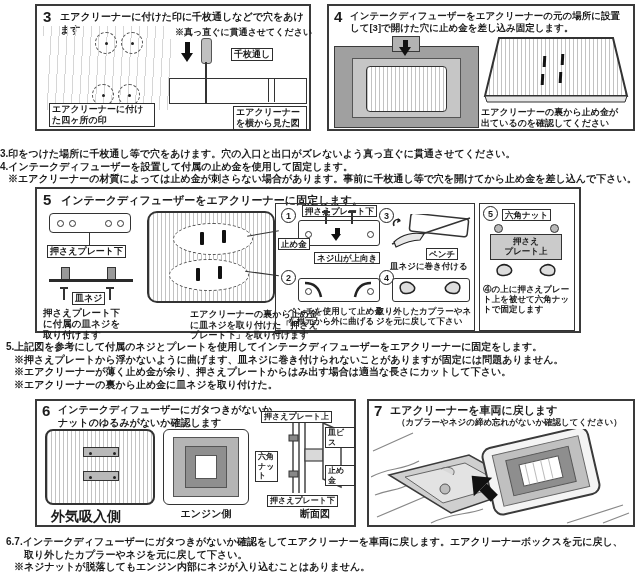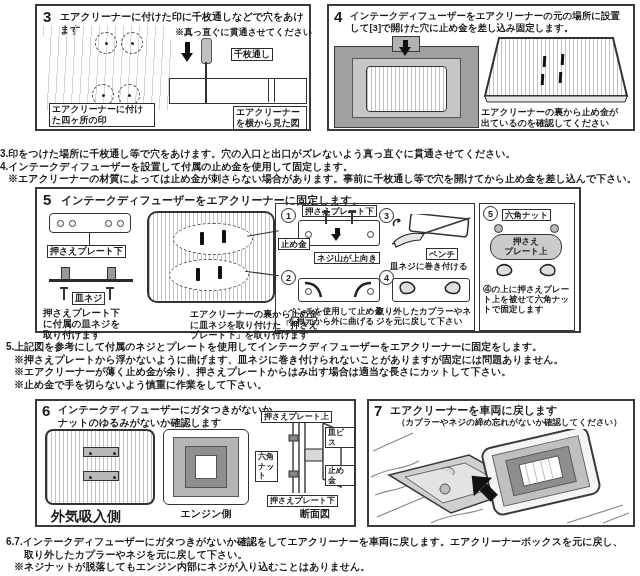--- a/index.html
+++ b/index.html
@@ -191,36 +191,36 @@
         </svg>
       </div>
       <div class="caption" style="left:100px;top:102px;width:96px;font-size:8.5px;">取り外したカプラーやネジを元に戻して下さい</div>
     </div>
 
     <div class="abs" style="left:442px;top:14px;width:96px;height:128px;border:1.5px solid #333;box-sizing:border-box;">
       <div class="circ" style="left:3px;top:2px;">5</div>
       <div class="box-label" style="left:22px;top:5px;font-size:8.5px;">六角ナット</div>
       <div class="abs" style="left:14px;top:20px;width:7px;height:7px;border:1.3px solid #333;border-radius:50%;background:#bbb;"></div>
       <div class="abs" style="left:70px;top:20px;width:7px;height:7px;border:1.3px solid #333;border-radius:50%;background:#bbb;"></div>
-      <div class="abs preline" style="left:10px;top:30px;width:72px;height:26px;background:#cbcbcb;border:1.5px solid #333;border-radius:12px;box-sizing:border-box;
+      <div class="abs preline" style="left:10px;top:30px;width:72px;height:26px;background:#cbcbcb;border:1.5px solid #333;border-radius:0;box-sizing:border-box;
                   font-size:8.5px;font-weight:bold;text-align:center;line-height:1.2;padding-top:1px;">押さえ
 プレート上</div>
       <svg class="abs" style="left:10px;top:58px;" width="72" height="18" viewBox="0 0 72 18">
         <path d="M8,12 C4,4 14,0 20,5 C25,10 18,15 10,13 Z" fill="#ddd" stroke="#222" stroke-width="1.5"></path>
         <path d="M64,12 C68,4 58,0 52,5 C47,10 54,15 62,13 Z" fill="#ddd" stroke="#222" stroke-width="1.5"></path>
       </svg>
       <div class="caption" style="left:3px;top:80px;width:90px;font-size:8.5px;">④の上に押さえプレート上を被せて六角ナットで固定します</div>
     </div>
   </div>
 
   <div class="abs" style="left:6px;top:341px;width:632px;">
     <div class="note-line">5.上記図を参考にして付属のネジとプレートを使用してインテークディフューザーをエアクリーナーに固定をします。</div>
     <div class="note-line" style="padding-left:8px;">※押さえプレートから浮かないように曲げます、皿ネジに巻き付けられないことがありますが固定には問題ありません。</div>
     <div class="note-line" style="padding-left:8px;">※エアクリーナーが薄く止め金が余り、押さえプレートからはみ出す場合は適当な長さにカットして下さい。</div>
-    <div class="note-line" style="padding-left:8px;">※止め金で手を切らないよう慎重に作業をして下さい。</div>
+    <div class="note-line" style="padding-left:8px;">※エアクリーナーの裏から止め金に皿ネジを取り付けた。</div>
   </div>
 
   <div class="panel" style="left:35px;top:399px;width:321px;height:128px;">
     <div class="pnum" style="left:5px;top:2px;">6</div>
     <div class="ptitle preline" style="left:21px;top:3px;width:290px;font-size:10px;">インテークディフューザーにガタつきがないか、
 ナットのゆるみがないか確認します</div>
 
     <div class="abs stripes" style="left:8px;top:28px;width:110px;height:76px;background-color:#fff;border:2px solid #333;border-radius:8px;box-sizing:border-box;">
       <div class="abs" style="left:36px;top:16px;width:36px;height:10px;background:#b9b9b9;border:1px solid #333;box-sizing:border-box;">
         <div class="dot" style="left:5px;top:4px;margin:0;"></div>

